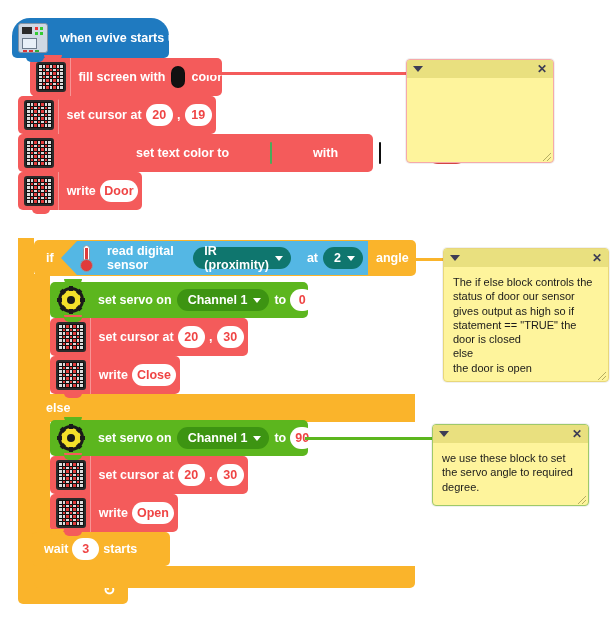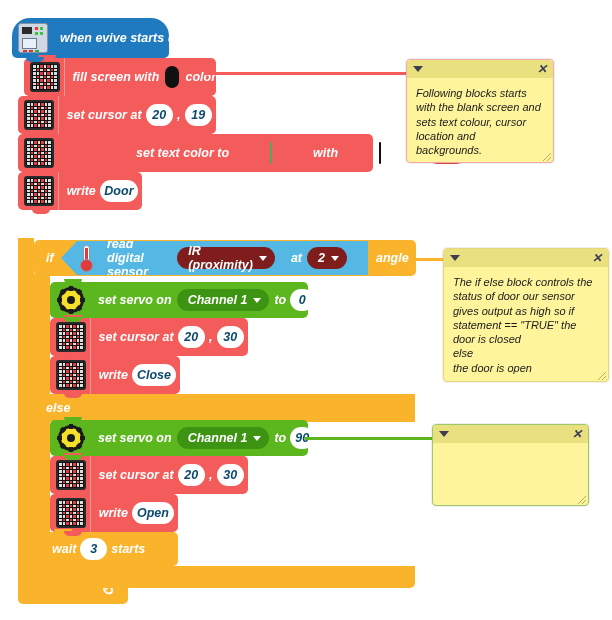--- a/index.html
+++ b/index.html
@@ -7,21 +7,20 @@
     margin: 0; padding: 0;
     width: 612px; height: 620px;
     background: #ffffff;
     font-family: "Liberation Sans", sans-serif;
     overflow: hidden;
   }
   #canvas {
     position: relative;
     width: 536px; height: 620px;
     background: #ffffff;
-    font-style: italic;
   }
 
   
   .blk {
     position: absolute;
     display: flex;
     align-items: center;
     color: #ffffff;
     font-size: 12.5px;
     font-weight: bold;
@@ -105,21 +104,21 @@
 
   
   .therm-ico { width:22px; height:28px; margin-left:10px; margin-right:2px; flex:0 0 auto; position:relative; }
   .therm-ico .tube { position:absolute; left:8px; top:1px; width:7px; height:17px; background:#fff; border:1.5px solid #8a99a8; border-radius:4px 4px 0 0; }
   .therm-ico .fill { position:absolute; left:10px; top:4px; width:3px; height:14px; background:#e03a3a; }
   .therm-ico .bulb { position:absolute; left:5px; top:15px; width:13px; height:13px; background:#e03a3a; border:1.5px solid #8a99a8; border-radius:50%; }
 
   
   .oval {
     background:#ffffff;
-    color:#0c4a6e;
+    color:#ef4444;
     border-radius:12px;
     padding:2px 10px;
     min-width:24px;
     height:22px;
     display:inline-flex;
     align-items:center;
     justify-content:center;
     font-size:12.5px;
     font-weight:bold;
     margin:0 4px;
@@ -143,37 +142,37 @@
     display:inline-flex;
     align-items:center;
     gap:6px;
     font-size:12.5px;
     font-weight:bold;
     color:#fff;
     margin:0 5px;
   }
   .ddn.on-display { background:#e04a4a; }
   .ddn.on-servo   { background:#3d9412; }
-  .ddn.on-sensor  { background:#7f1d1d; }
+  .ddn.on-sensor  { background:#0f766e; }
   .ddn .tri {
     width:0;height:0;
     border-left:4.5px solid transparent;
     border-right:4.5px solid transparent;
     border-top:5px solid #fff;
   }
 
   
   .hexblk {
     position:absolute;
     height:32px;
     background:#54b7e4;
     display:flex; align-items:center;
     color:#fff; font-size:12.5px; font-weight:bold;
     clip-path: polygon(14px 0, 100% 0, calc(100% - 14px) 100%, 0 100%);
-    padding-left:4px; padding-right:16px;
+    padding-left:4px; 
   }
   .hexblk.left-point {
     clip-path: polygon(16px 0, 100% 0, 100% 100%, 16px 100%, 0 50%);
   }
 
   
   .comment {
     position:absolute;
     background:#fef49c;
     border-radius:4px;
@@ -238,21 +237,21 @@
         <i class="d3"></i>
         <i class="d4"></i>
       <i class="b1"></i>
         <i class="b2"></i>
         <i class="b3"></i>
     </div>
     <div class="icon-sep"></div>
     <span class="lbl">when evive starts up</span>
   </div>
 
-  <div class="blk c-display notch-top notch-bot" style="left:24px; top:58px; width:192px; height:38px;">
+  <div class="blk c-display notch-top notch-bot" style="left:30px; top:58px; width:192px; height:38px;">
     <div class="icon-tile led-ico">
         <span></span>
         <span></span>
         <span class="on"></span>
         <span></span>
         <span class="on"></span>
         <span></span>
         <span></span>
         <span></span>
         <span class="on"></span>
@@ -798,53 +797,53 @@
         <span></span>
         <span class="on"></span>
         <span></span>
         <span></span>
       </div>
     <div class="icon-sep"></div>
     <span class="lbl">write</span>
     <span class="oval wide">Open</span>
   </div>
 
-  <div class="blk c-control notch-top notch-bot" style="left:40px; top:532px; width:138px; height:34px; padding-left:12px;">
+  <div class="blk c-control notch-top notch-bot" style="left:32px; top:532px; width:138px; height:34px; padding-left:12px;">
     <span class="lbl">wait</span>
     <span class="oval">3</span>
     <span class="lbl">starts</span>
   </div>
 
   <div class="c-control" style="position:absolute; left:34px; top:566px; width:381px; height:22px; border-radius:0 0 5px 5px;"></div>
 
   <div class="conn" style="left:205px; top:72px; width:205px; background:#f45b5b;"></div>
   <div class="conn" style="left:412px; top:258px; width:32px; background:#fab42b;"></div>
   <div class="conn" style="left:305px; top:437px; width:130px; background:#5cb61e;"></div>
 
   <div class="comment" style="left:406px; top:59px; width:148px; height:104px; border:1px solid #f6a9a9;">
     <div class="chead">
       <span class="tri"></span>
       <span class="xmark">✕</span>
     </div>
-    <div class="cbody">Following blocks starts with the blank screen and sets text colour, cursor location and backgrounds.</div>
     <div class="grip"></div>
   </div>
 
   <div class="comment" style="left:443px; top:248px; width:166px; height:134px; border:1px solid #e8d77a;">
     <div class="chead">
       <span class="tri"></span>
       <span class="xmark">✕</span>
     </div>
     <div class="cbody">The if else block controls the status of door our sensor gives output as high so if statement == "TRUE" the door is closed
 else
 the door is open</div>
     <div class="grip"></div>
   </div>
 
   <div class="comment" style="left:432px; top:424px; width:157px; height:82px; border:1px solid #9ec96a;">
     <div class="chead">
       <span class="tri"></span>
       <span class="xmark">✕</span>
     </div>
+    <div class="cbody">we use these block to set the servo angle to required degree.</div>
     <div class="grip"></div>
   </div>
 
 </div>
 
 </body></html>

